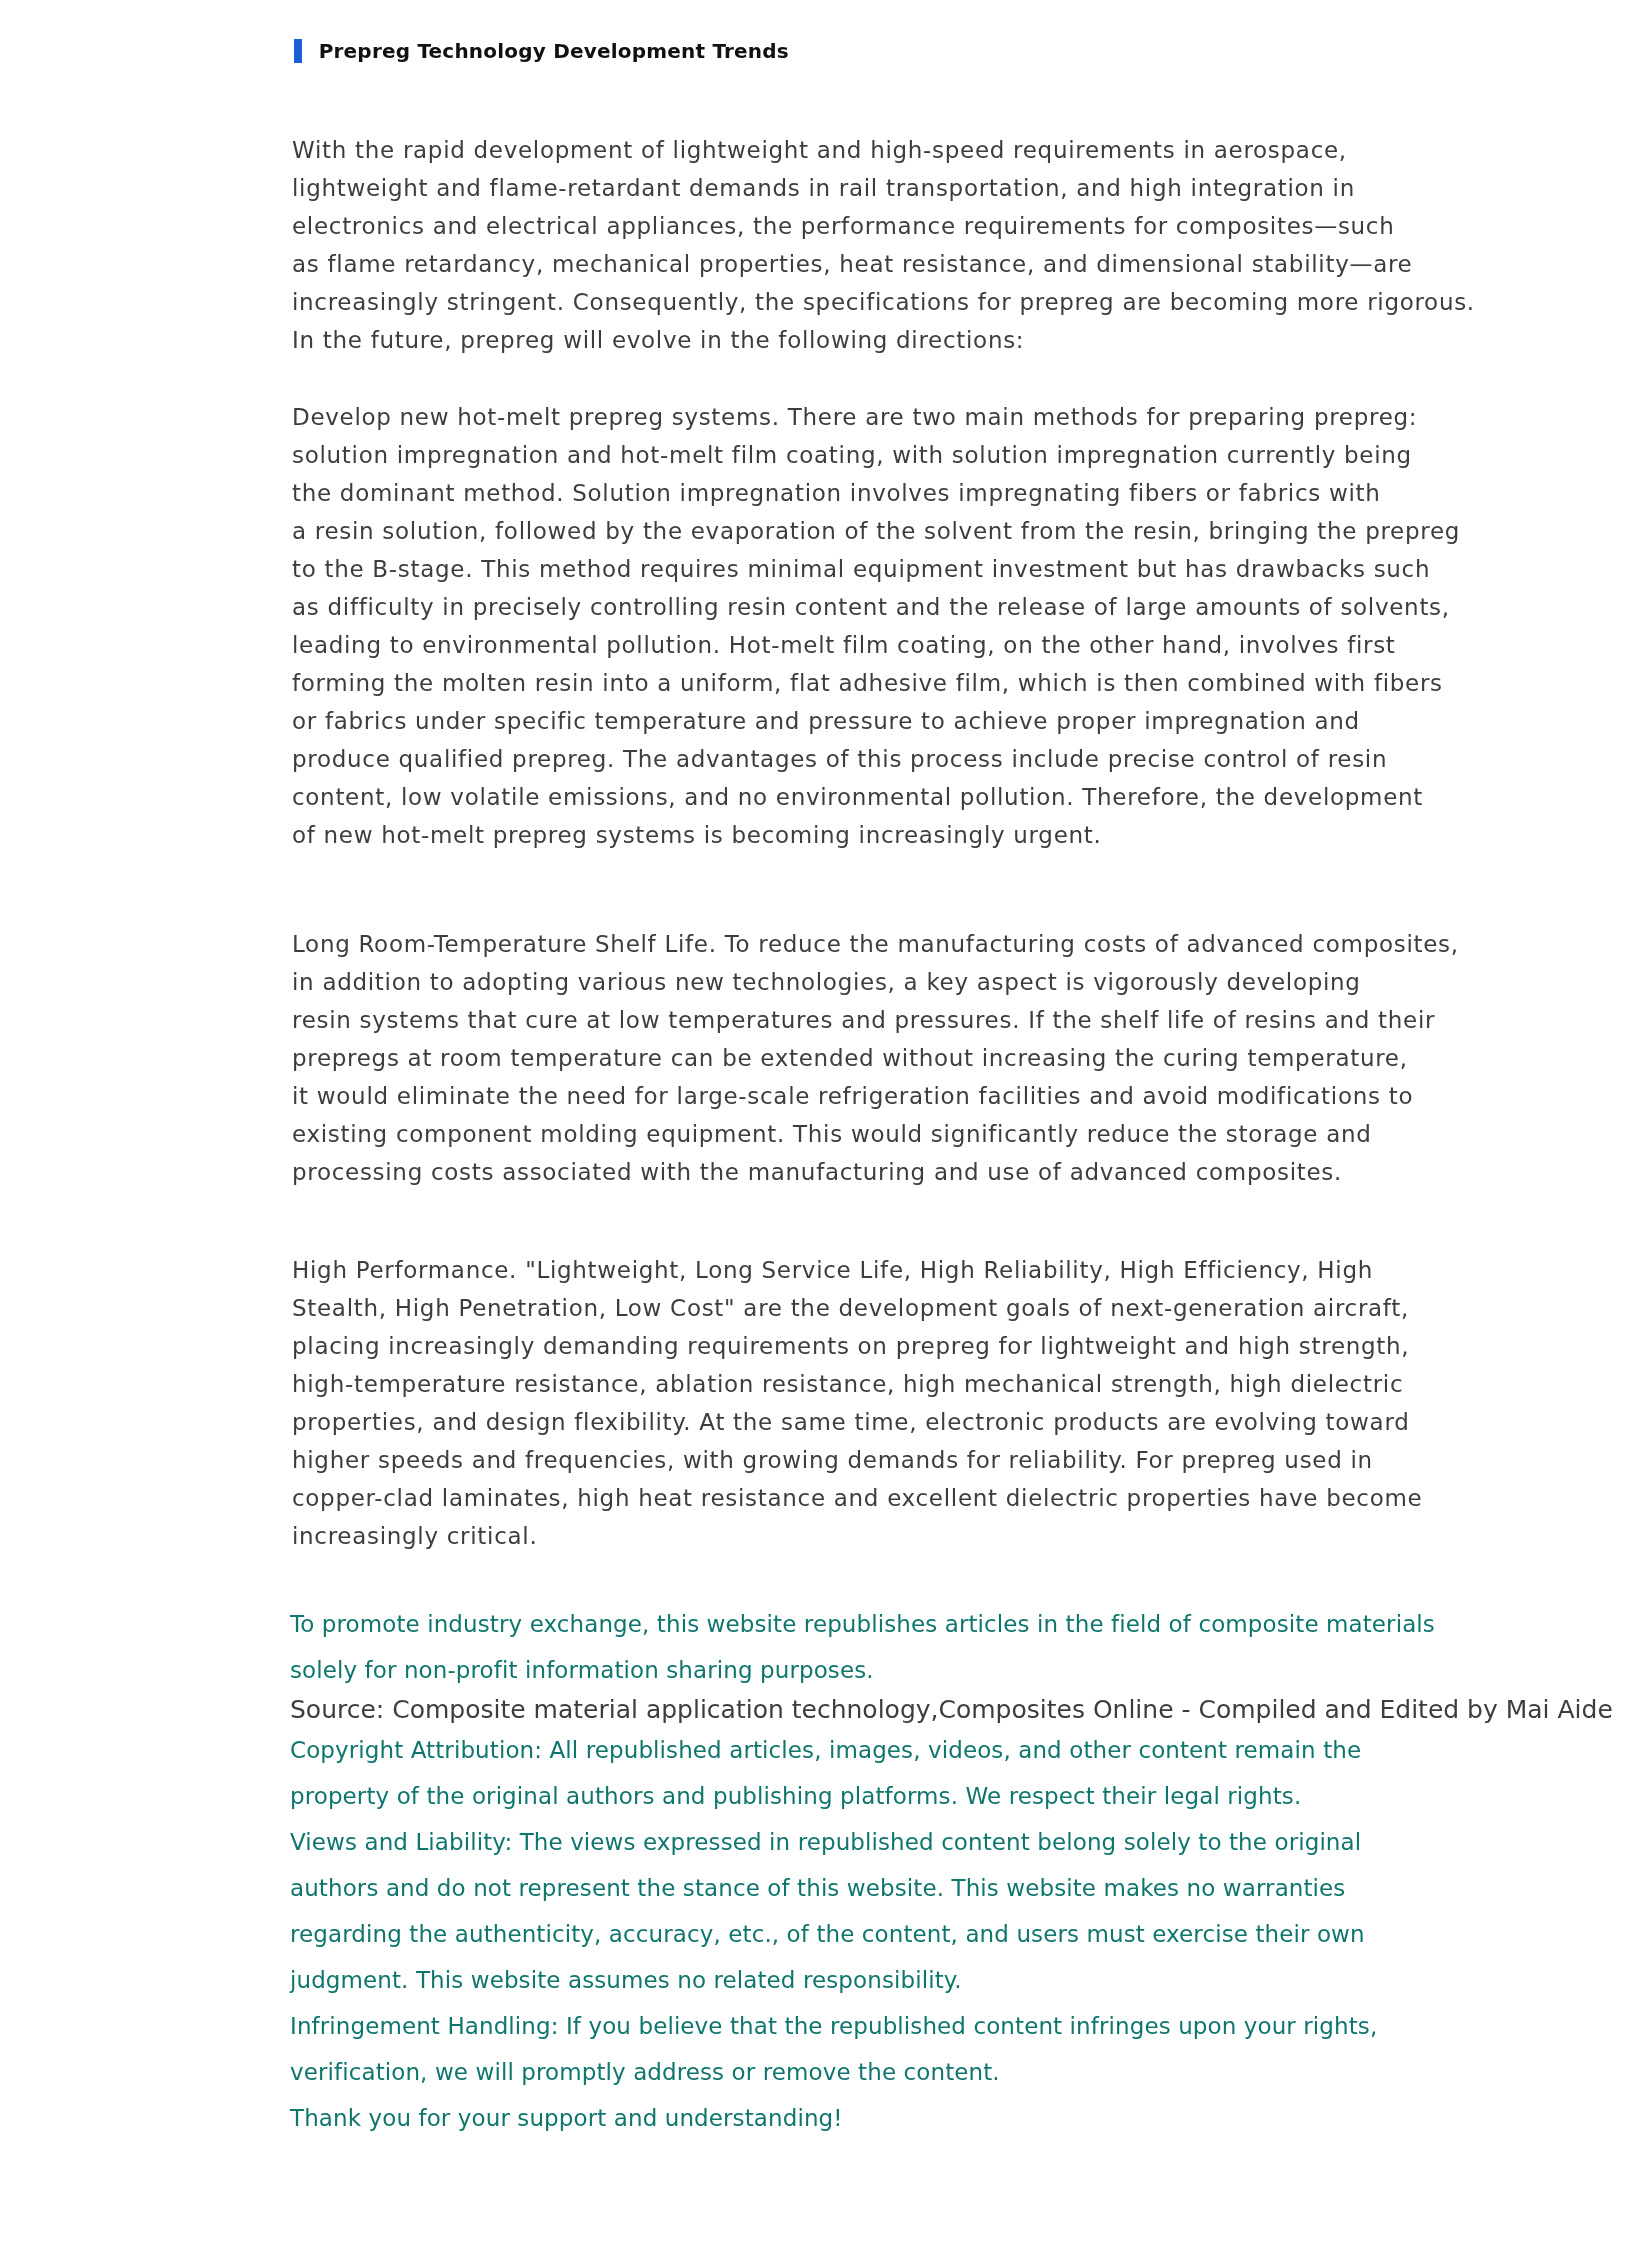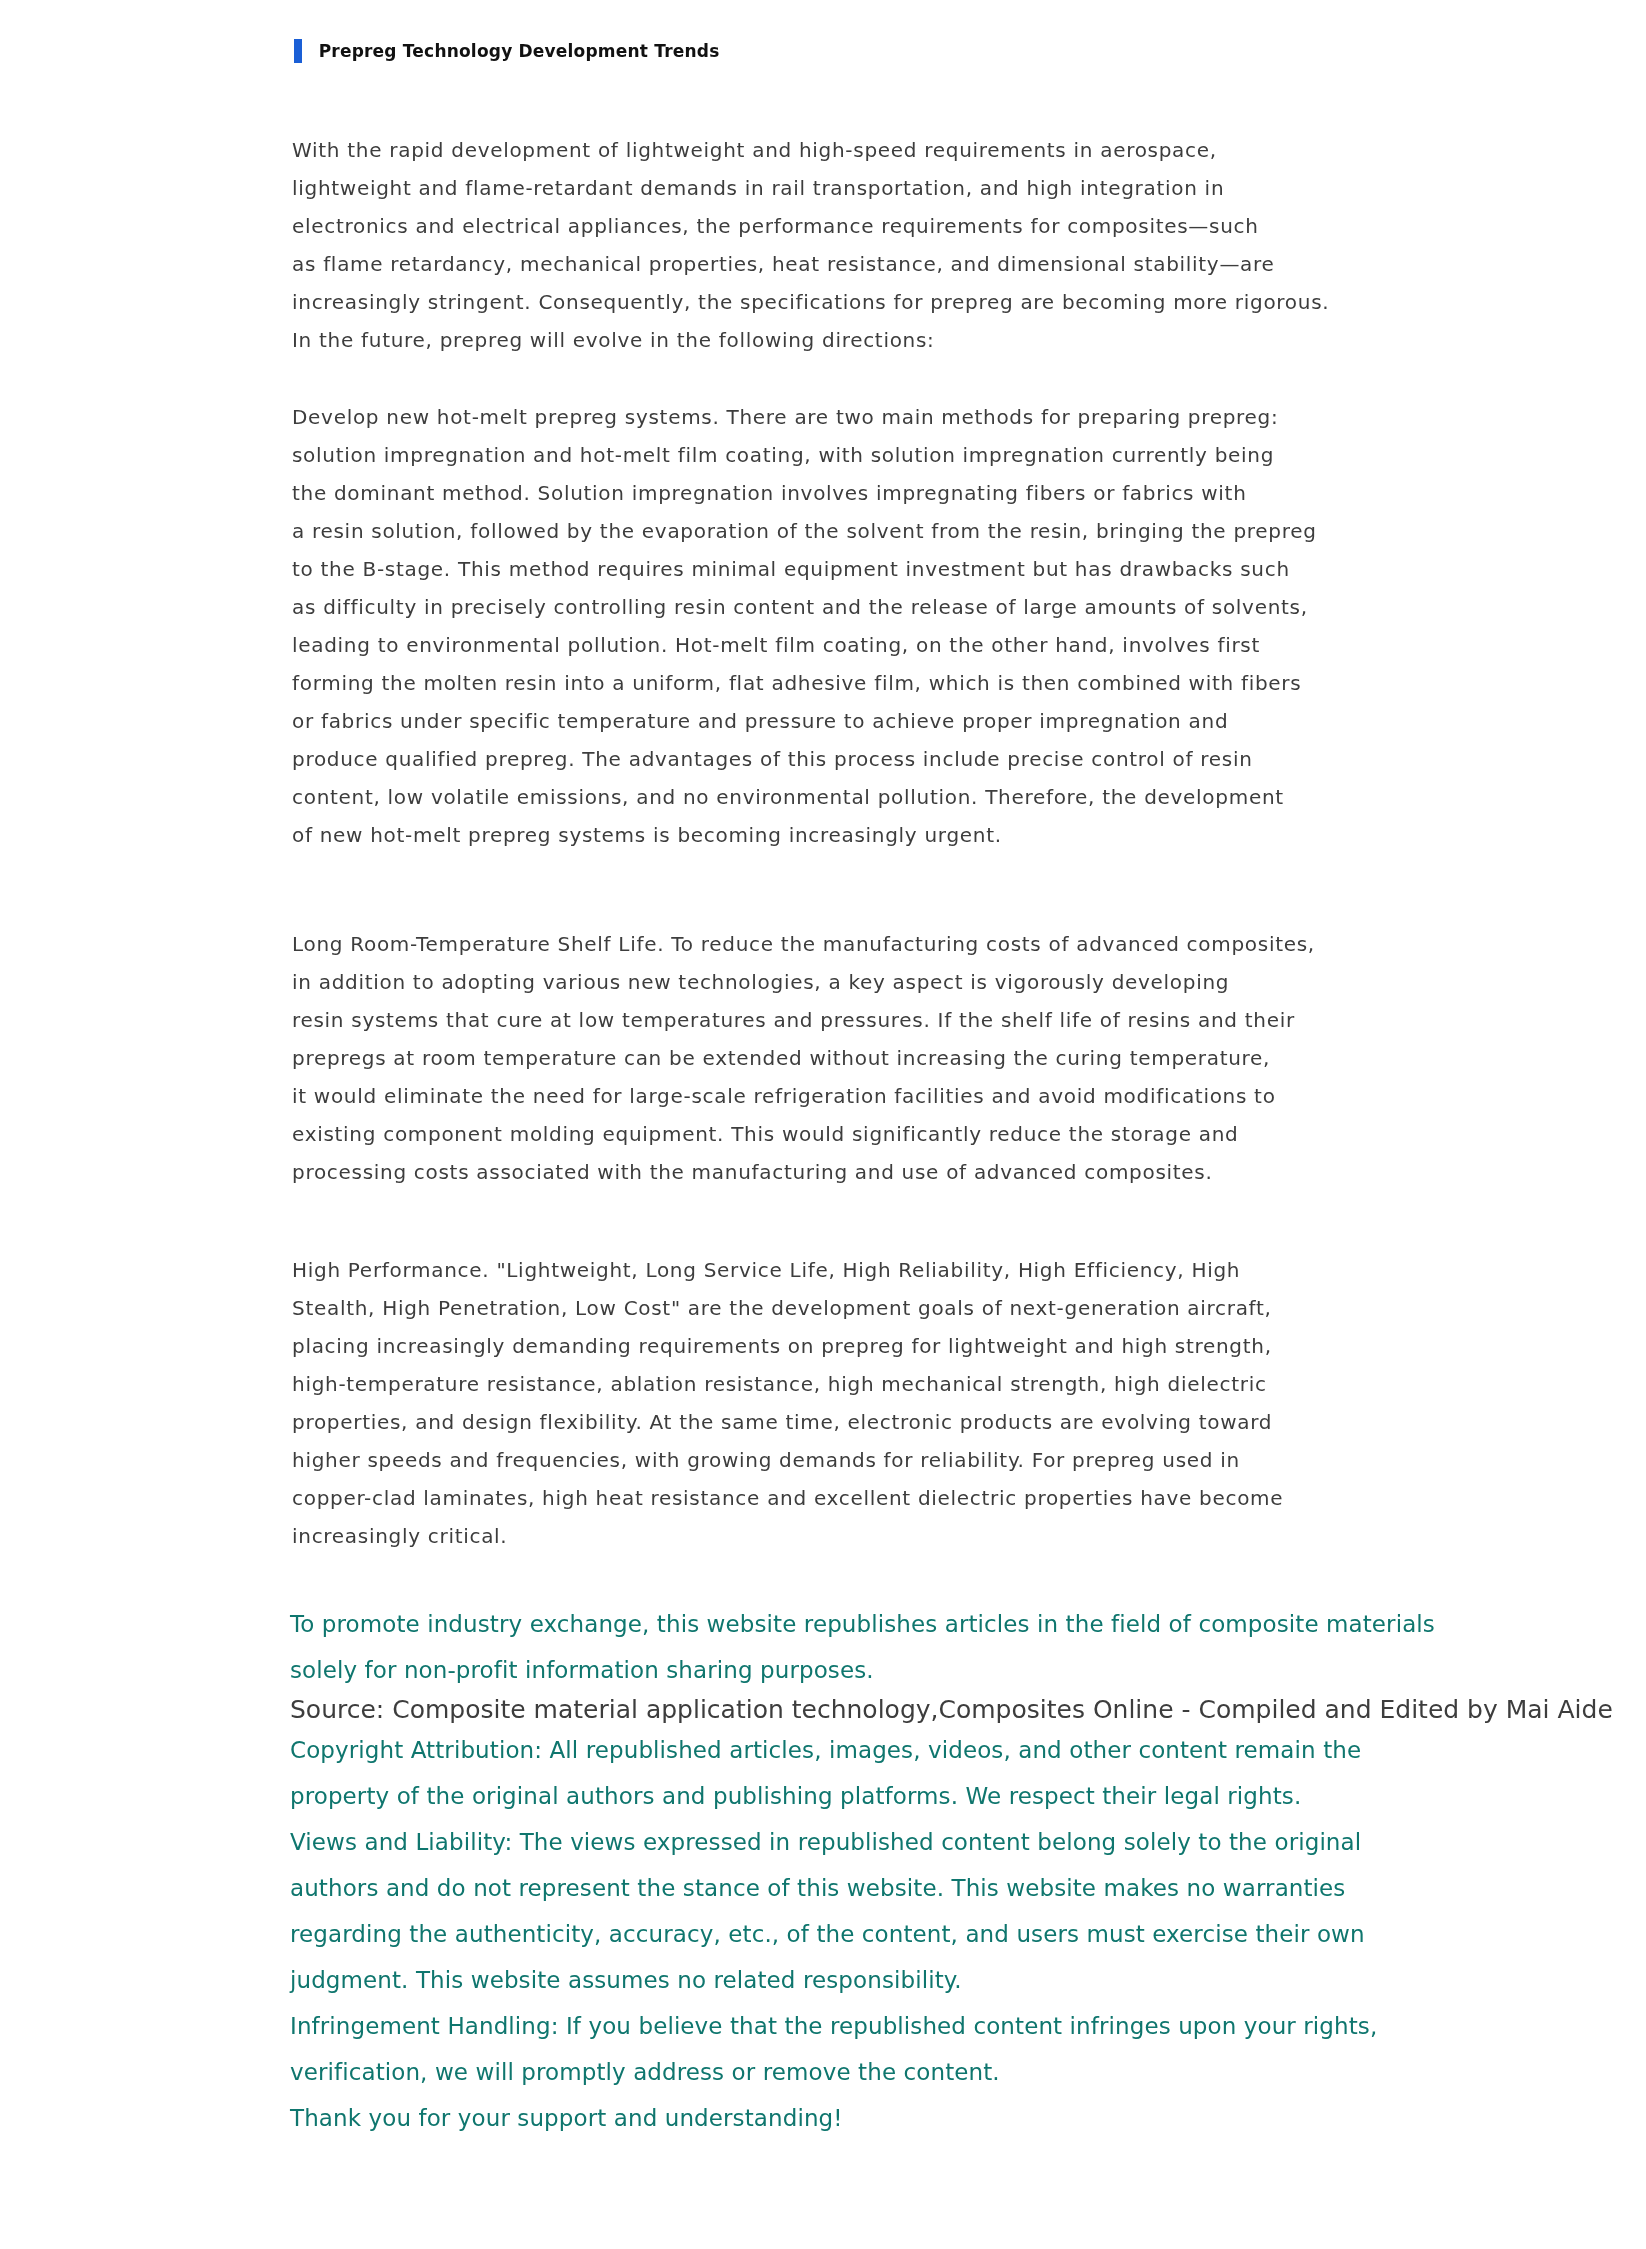--- a/index.html
+++ b/index.html
@@ -1,23 +1,23 @@
 <!DOCTYPE html>
 <html style="font-size:13.7px"><head>
 <meta charset="utf-8">
 <style>
   html, body { margin: 0; padding: 0; background: #ffffff; }
   body { width: 1647px; height: 2250px; position: relative; overflow: hidden;
          font-family: "DejaVu Sans", "Liberation Sans", sans-serif; color: #3d3d3d; }
   .title-wrap { position: absolute; left: 294px; top: 34px; height: 33px; display: flex; align-items: center; }
   .title-bar { width: 7.7px; height: 24px; background: #1a5fd6; margin-right: 17px; }
-  .title { font-family: "DejaVu Sans", sans-serif; font-weight: bold; font-size: 17px; color: #111111; letter-spacing: 0.2px; white-space: nowrap; }
+  .title { font-family: "DejaVu Sans", sans-serif; font-weight: bold; font-size: 20px; color: #111111; letter-spacing: 0.2px; white-space: nowrap; }
 
   .para { position: absolute; left: 292px; width: 1167px; margin: 0; }
-  .para .line { display: block; white-space: nowrap; font-size: 20px; line-height: 38px; height: 38px;
+  .para .line { display: block; white-space: nowrap; font-size: 23px; line-height: 38px; height: 38px;
                 letter-spacing: 0.7px; color: #3d3d3d; }
   .para.p1 { top: 131px; }
   .para.p2 { top: 398px; }
   .para.p3 { top: 925px; }
   .para.p4 { top: 1251px; }
 
   .footer { position: absolute; left: 290px; top: 1601px; width: 1167px; }
   .footer .fl { display: block; white-space: nowrap; font-size: 23px; line-height: 46px; height: 46px; color: #0f766e; letter-spacing: 0.1px; }
   .footer .src { display: block; white-space: nowrap; font-size: 25px; line-height: 34px; height: 34px; color: #3d3d3d; letter-spacing: 0px; }
 </style>

